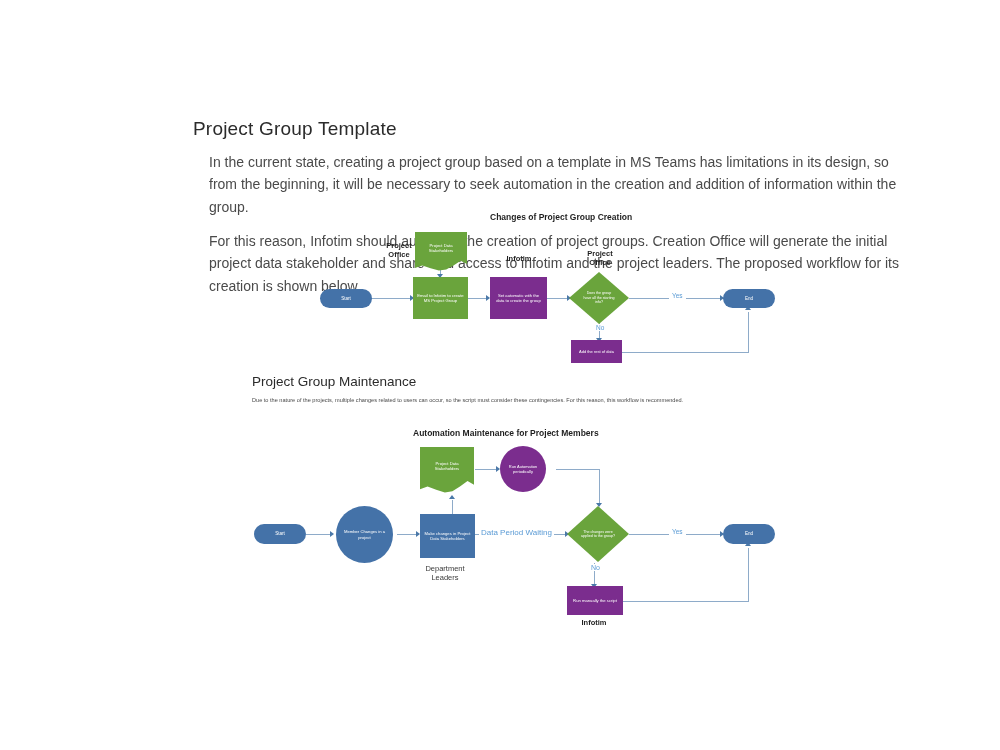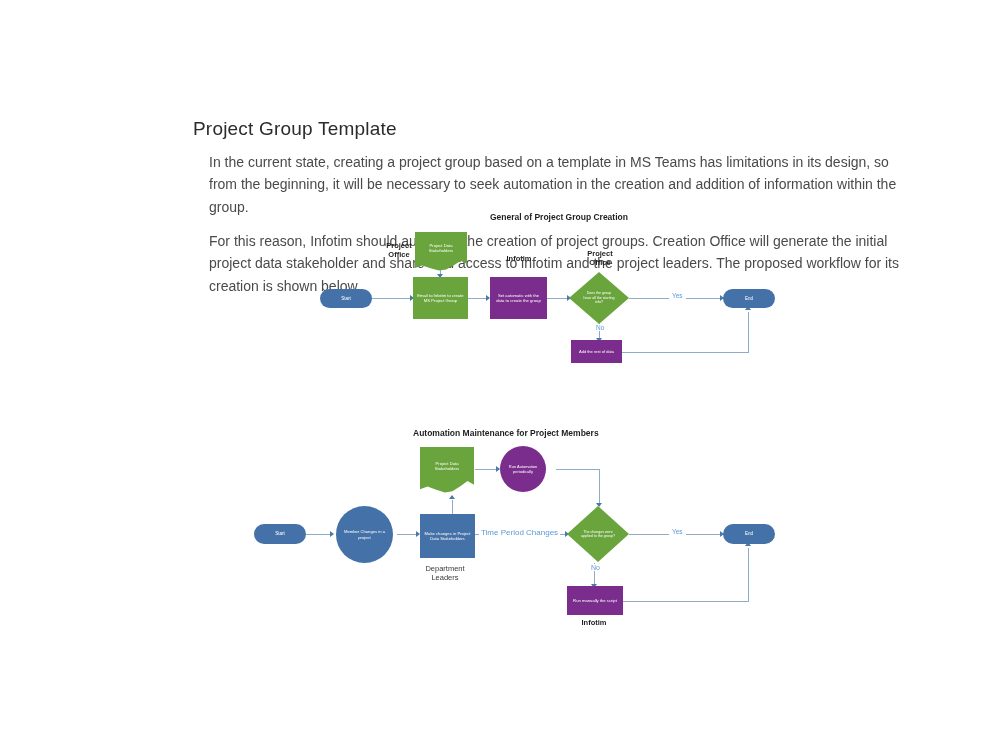--- a/index.html
+++ b/index.html
@@ -154,21 +154,21 @@
 <div class="page">
 
   <div class="doc">
     <h1 class="page-title">Project Group Template</h1>
     <p class="para">In the current state, creating a project group based on a template in MS Teams has limitations in its design, so from the beginning, it will be necessary to seek automation in the creation and addition of information within the group.</p>
     <p class="para">For this reason, Infotim should automate the creation of project groups. Creation Office will generate the initial project data stakeholder and share said access to infotim and the project leaders. The proposed workflow for its creation is shown below.</p>
   </div>
 
   <div class="chart" style="left:0px; top:0px; width:1000px; height:380px;">
 
-    <div class="chart-title" style="left:474px; top:212px; font-size:8.5px;">General of Project Group Creation</div>
+    <div class="chart-title" style="left:474px; top:212px; font-size:8.5px;">Changes of Project Group Creation</div>
 
     <div class="lane-label" style="left:356px; top:241px; width:54px; font-size:7.5px;">Project
 Office</div>
     <div class="lane-label" style="left:477px; top:254px; width:52px; font-size:7.5px;">Infotim</div>
     <div class="lane-label" style="left:556px; top:249px; width:56px; font-size:7.5px;">Project
 Office</div>
 
     <div class="ln h" style="left:354px; top:298px; width:42px;"></div>
     <div class="arrow right" style="left:394px; top:295px;"></div>
 
@@ -215,20 +215,24 @@
 
     <div class="node rect" style="left:555px; top:340px; width:51px; height:23px; background:#7b2d8e; font-size:4.0px;">
       <span style="display:block; width:46px;">Add the rest of data</span>
     </div>
 
     <div class="node pill" style="left:707px; top:289px; width:52px; height:19px; background:#4472a8; font-size:4.6px;">
       <span>End</span>
     </div>
   </div>
 
+  <div class="sec2">
+    <h2 class="sec2-title">Project Group Maintenance</h2>
+    <p class="sec2-para">Due to the nature of the projects, multiple changes related to users can occur, so the script must consider these contingencies. For this reason, this workflow is recommended.</p>
+  </div>
 
   <div class="chart" style="left:0px; top:0px; width:1000px; height:750px;">
 
     <div class="chart-title" style="left:397px; top:428px; font-size:8.5px;">Automation Maintenance for Project Members</div>
 
     <div class="lane-label" style="left:392px; top:564px; width:74px; font-size:7.5px; color:#3a3a3a; font-weight:400;">Department
 Leaders</div>
     <div class="lane-label" style="left:548px; top:618px; width:60px; font-size:7.5px;">Infotim</div>
 
     <div class="ln h" style="left:290px; top:534px; width:26px;"></div>
@@ -242,21 +246,21 @@
 
     <div class="ln h" style="left:459px; top:469px; width:23px;"></div>
     <div class="arrow right" style="left:480px; top:466px;"></div>
 
     <div class="ln h" style="left:540px; top:469px; width:43px;"></div>
     <div class="ln v" style="left:583px; top:469px; height:36px;"></div>
     <div class="arrow down" style="left:580px; top:503px;"></div>
 
     <div class="ln h" style="left:459px; top:534px; width:94px;"></div>
     <div class="arrow right" style="left:549px; top:531px;"></div>
-    <div class="edge-label" style="left:463px; top:528px; font-size:8px; background:#fff; padding:0 2px;">Time Period Changes</div>
+    <div class="edge-label" style="left:463px; top:528px; font-size:8px; background:#fff; padding:0 2px;">Data Period Waiting</div>
 
     <div class="ln h" style="left:613px; top:534px; width:93px;"></div>
     <div class="arrow right" style="left:704px; top:531px;"></div>
     <div class="edge-label" style="left:653px; top:528px; font-size:6.5px; background:#fff; padding:0 3px;">Yes</div>
 
     <div class="ln v" style="left:578px; top:563px; height:23px;"></div>
     <div class="arrow down" style="left:575px; top:584px;"></div>
     <div class="edge-label" style="left:573px; top:564px; font-size:7px; background:#fff; padding:0 2px;">No</div>
 
     <div class="ln h" style="left:607px; top:601px; width:125px;"></div>

